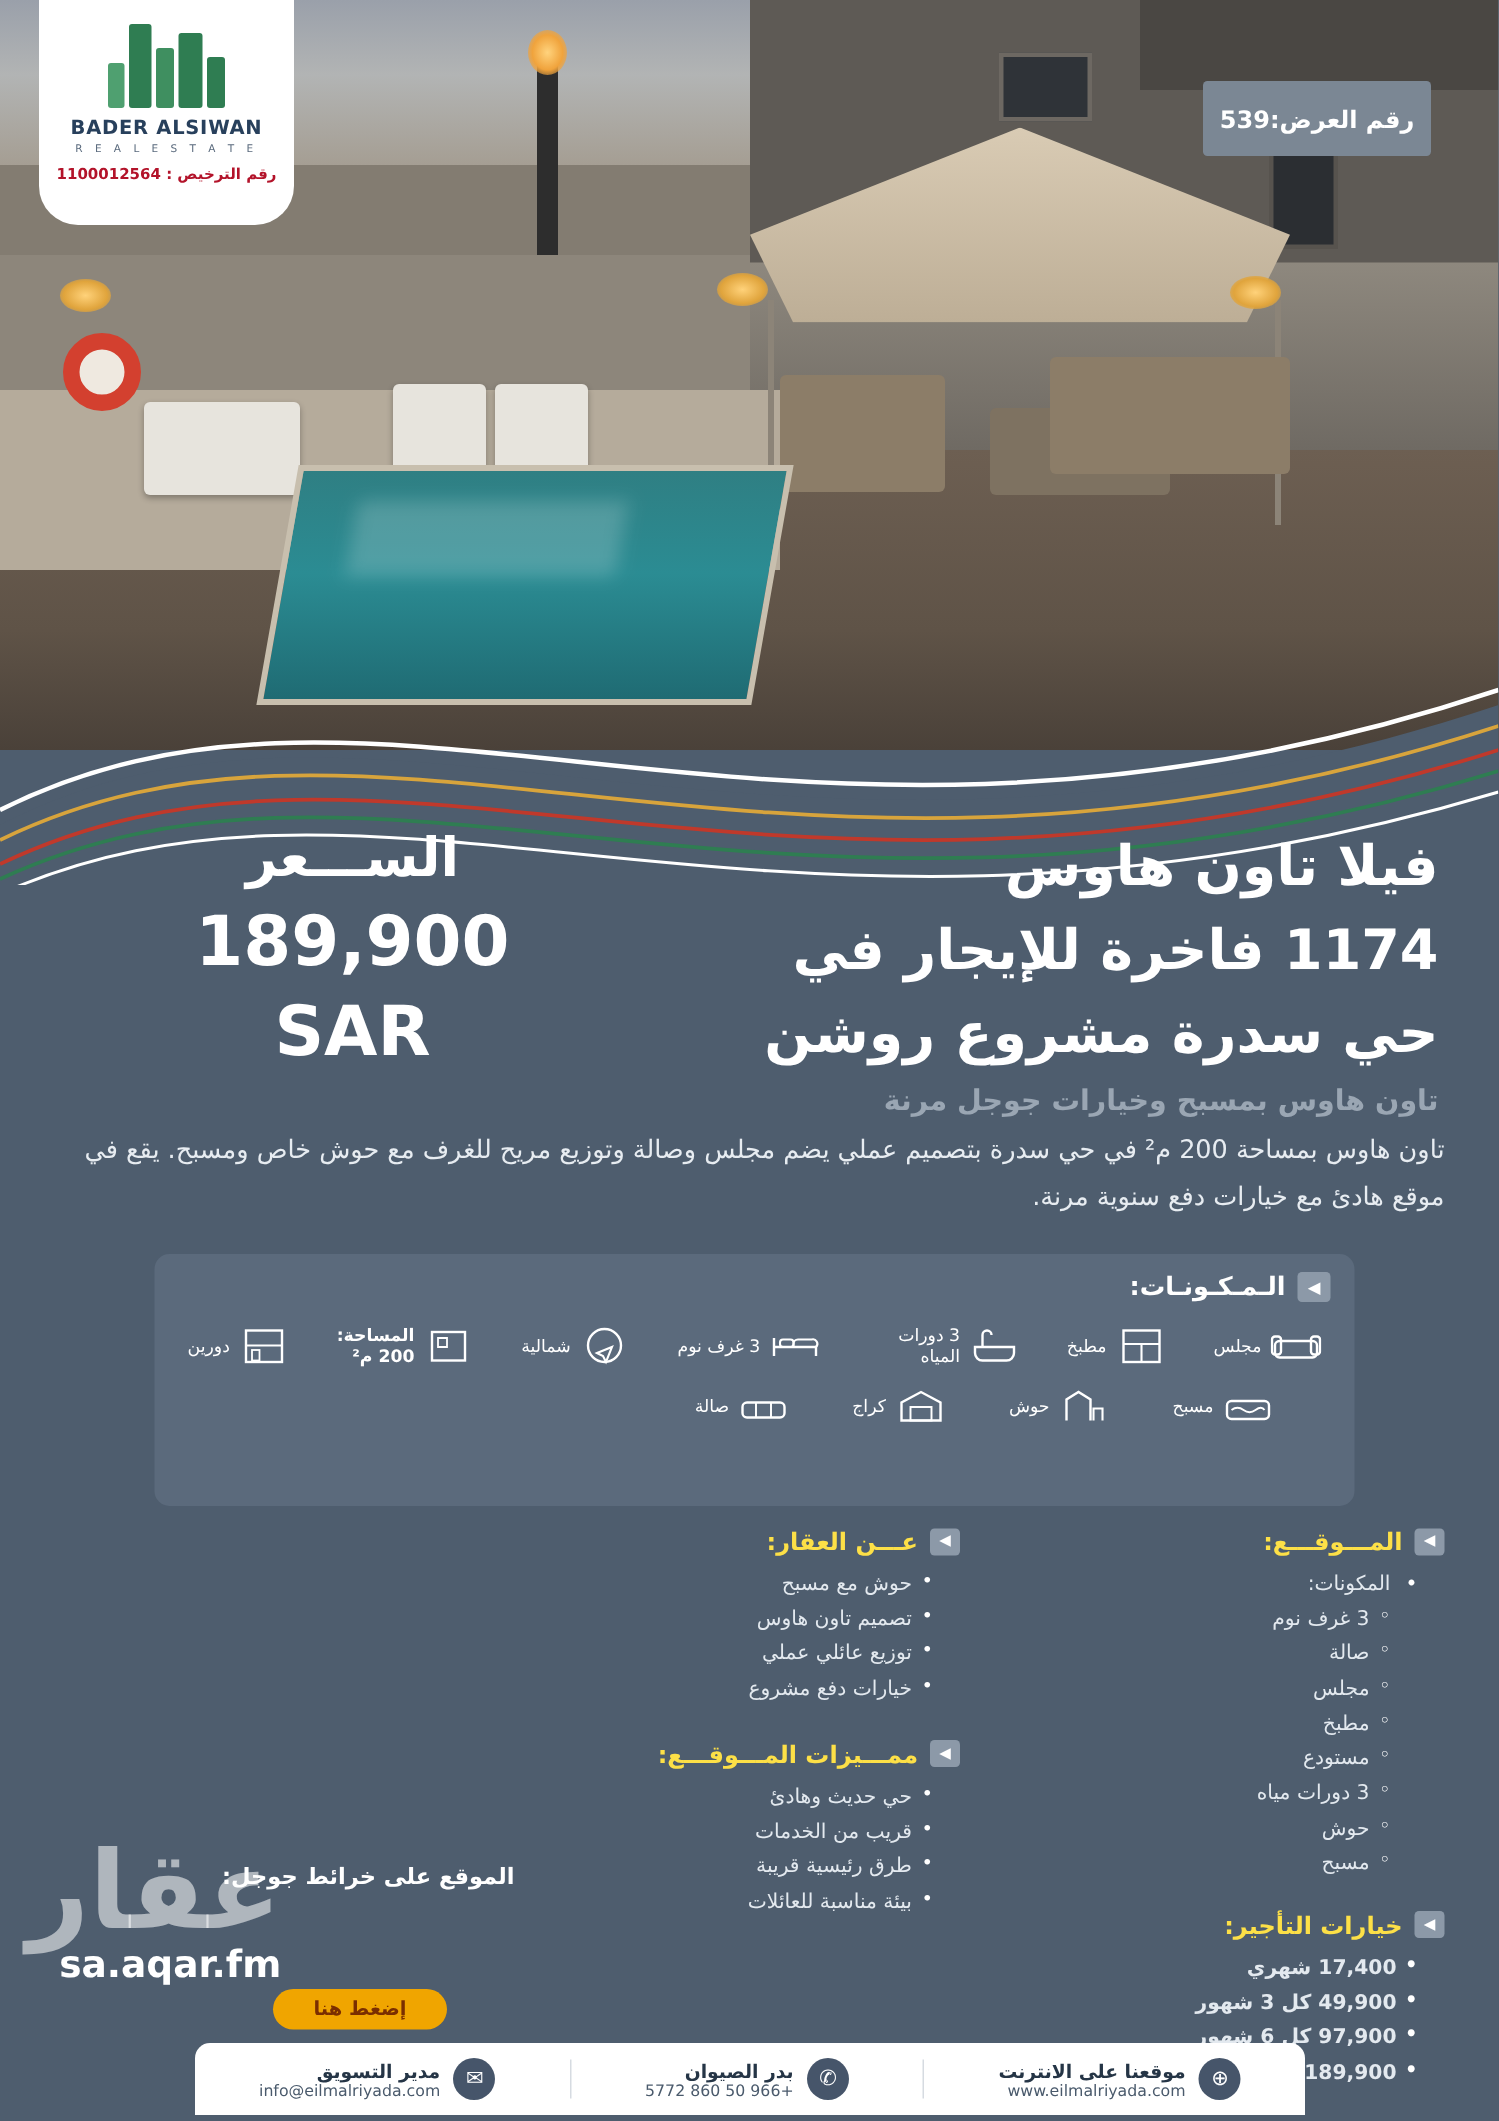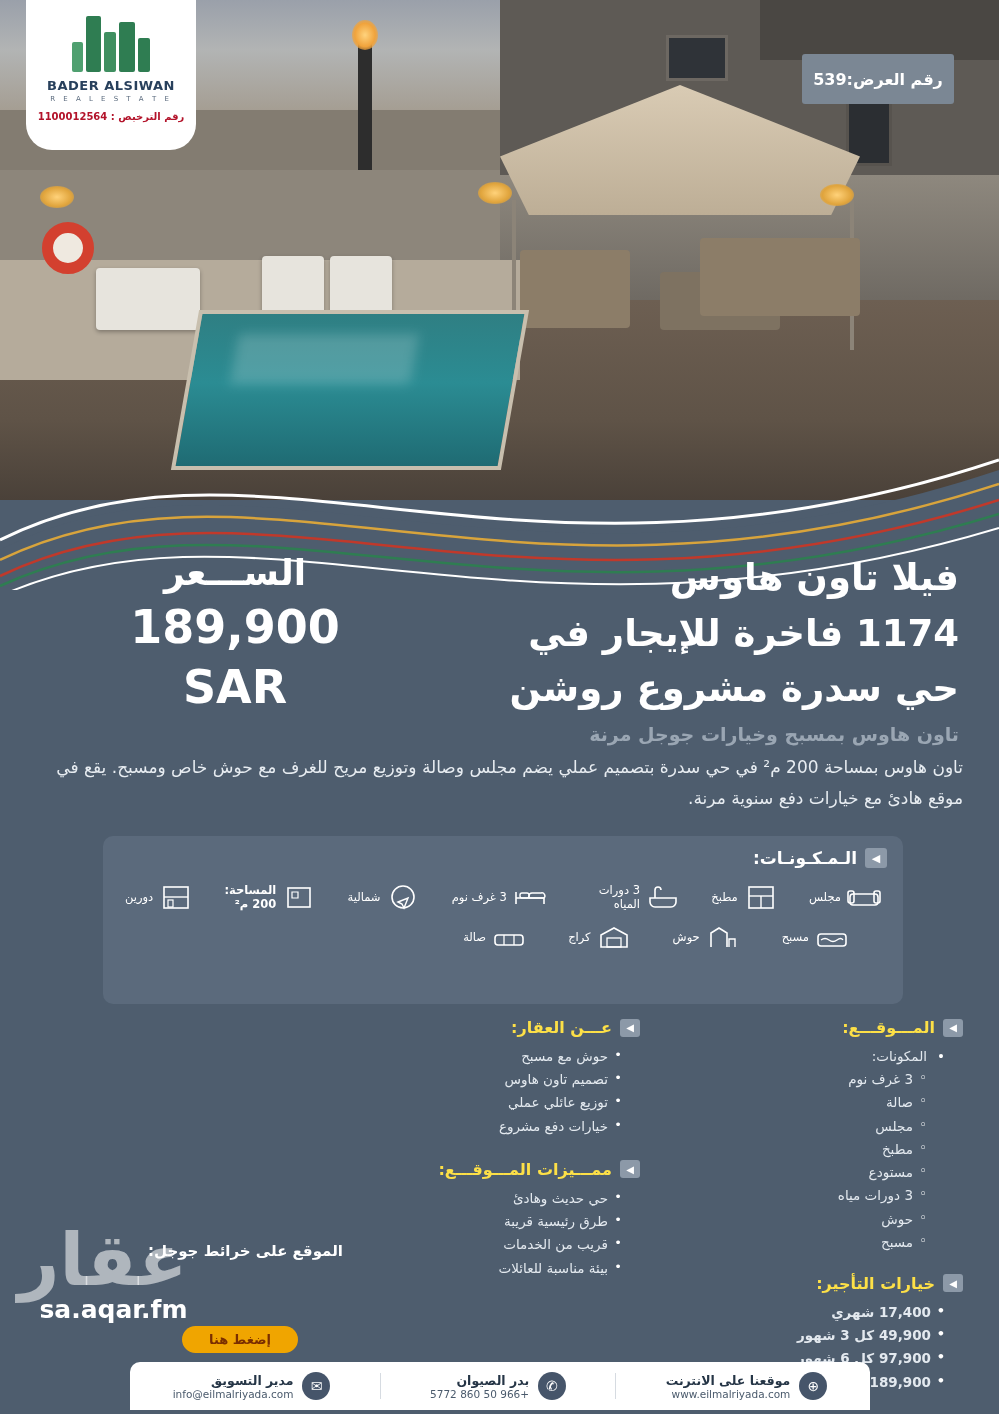--- a/index.html
+++ b/index.html
@@ -363,22 +363,22 @@
       <li>توزيع عائلي عملي</li>
       <li>خيارات دفع مشروع</li>
     </ul>
 
     <div class="sec-head" style="margin-top:22px;">
       <span class="arrow">◀</span>
       <span class="sec-title">ممـــيزات المـــوقـــع:</span>
     </div>
     <ul class="lst">
       <li>حي حديث وهادئ</li>
+      <li>قريب من الخدمات</li>
       <li>طرق رئيسية قريبة</li>
-      <li>قريب من الخدمات</li>
       <li>بيئة مناسبة للعائلات</li>
     </ul>
   </div>
 
   <div class="col-right">
     <div class="sec-head">
       <span class="arrow">◀</span>
       <span class="sec-title">المـــوقـــع:</span>
     </div>
     <div class="lst-head" style="padding-right:18px;margin-right:18px;">المكونات:</div>

